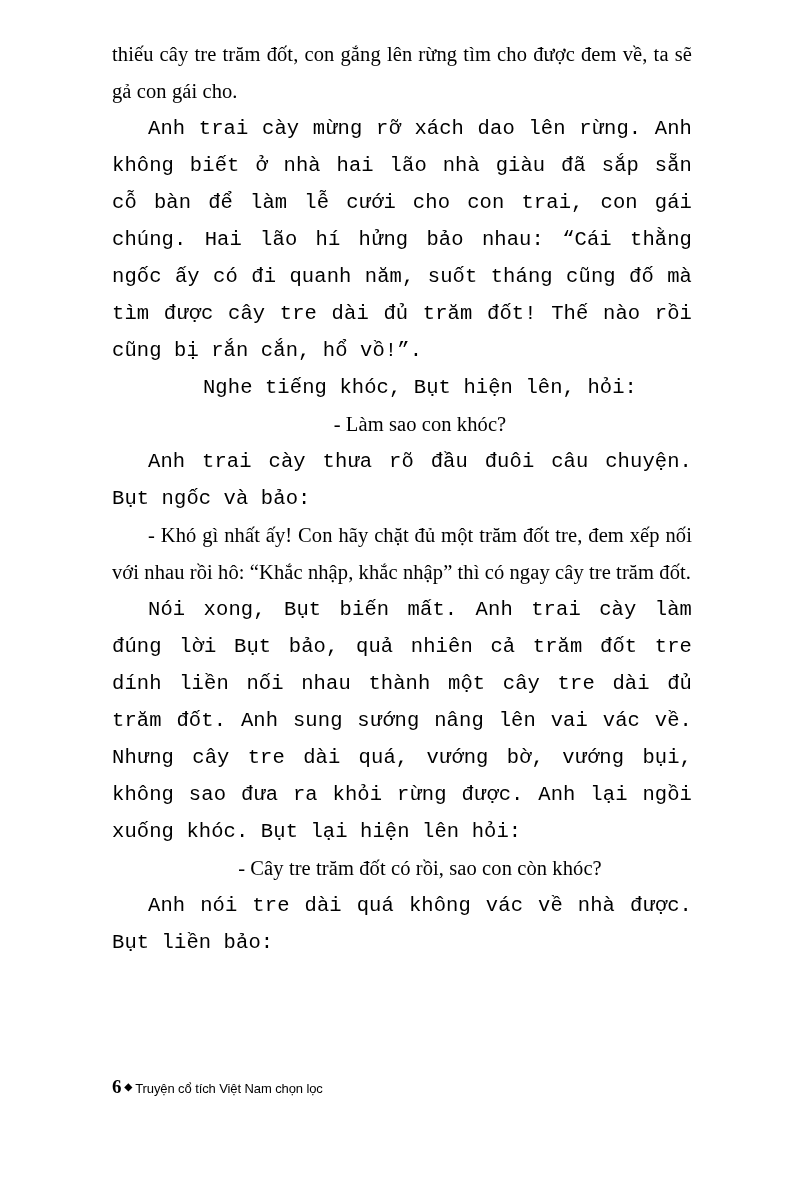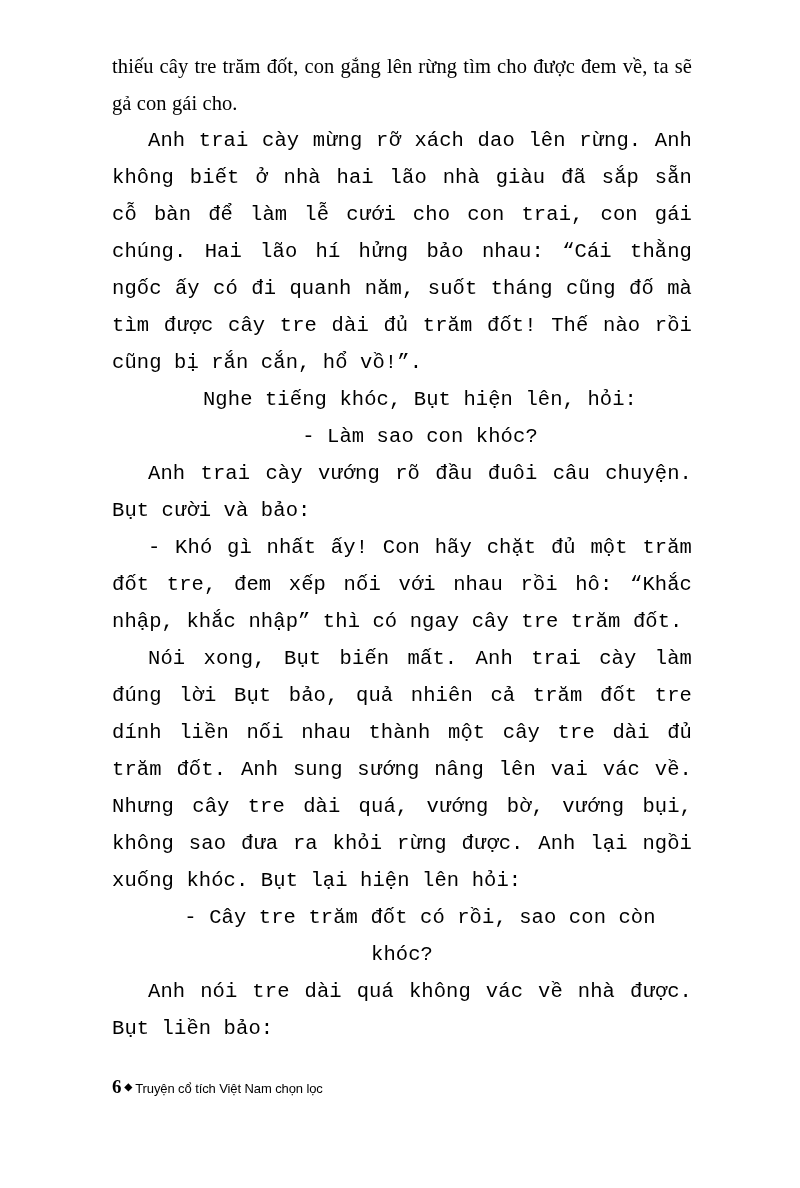--- a/index.html
+++ b/index.html
@@ -19,38 +19,37 @@
     position: absolute;
     left: 0;
     top: 0;
     width: 800px;
     height: 1188px;
     background: #ffffff;
   }
   .text-block {
     position: absolute;
     left: 112px;
-    top: 48px;
+    top: 36px;
     width: 580px;
   }
   p.para {
     margin: 0 0 0 0;
     font-size: 20.5px;
     line-height: 37px;
     text-align: justify;
     text-justify: inter-word;
     letter-spacing: 0.1px;
   }
   p.indent {
     text-indent: 36px;
     font-family: Liberation Mono, monospace;
   }
   p.dialog {
     text-indent: 36px;
-    font-family: Liberation Mono, monospace;
   }
   p.last-line-left {
     text-align: center;
   }
   .footer {
     position: absolute;
     left: 112px;
     top: 1076px;
     width: 580px;
     font-family: "Liberation Sans", sans-serif;
@@ -82,21 +81,21 @@
 </head>
 <body>
 
 <div class="page">
 
   <div class="text-block">
     <p class="para">thiếu cây tre trăm đốt, con gắng lên rừng tìm cho được đem về, ta sẽ gả con gái cho.</p>
     <p class="para indent">Anh trai cày mừng rỡ xách dao lên rừng. Anh không biết ở nhà hai lão nhà giàu đã sắp sẵn cỗ bàn để làm lễ cưới cho con trai, con gái chúng. Hai lão hí hửng bảo nhau: “Cái thằng ngốc ấy có đi quanh năm, suốt tháng cũng đố mà tìm được cây tre dài đủ trăm đốt! Thế nào rồi cũng bị rắn cắn, hổ vồ!”.</p>
     <p class="para indent last-line-left">Nghe tiếng khóc, Bụt hiện lên, hỏi:</p>
     <p class="para dialog last-line-left">- Làm sao con khóc?</p>
-    <p class="para indent">Anh trai cày vướng rõ đầu đuôi câu chuyện. Bụt cười và bảo:</p>
+    <p class="para indent">Anh trai cày thưa rõ đầu đuôi câu chuyện. Bụt ngốc và bảo:</p>
     <p class="para dialog">- Khó gì nhất ấy! Con hãy chặt đủ một trăm đốt tre, đem xếp nối với nhau rồi hô: “Khắc nhập, khắc nhập” thì có ngay cây tre trăm đốt.</p>
     <p class="para indent">Nói xong, Bụt biến mất. Anh trai cày làm đúng lời Bụt bảo, quả nhiên cả trăm đốt tre dính liền nối nhau thành một cây tre dài đủ trăm đốt. Anh sung sướng nâng lên vai vác về. Nhưng cây tre dài quá, vướng bờ, vướng bụi, không sao đưa ra khỏi rừng được. Anh lại ngồi xuống khóc. Bụt lại hiện lên hỏi:</p>
     <p class="para dialog last-line-left">- Cây tre trăm đốt có rồi, sao con còn khóc?</p>
     <p class="para indent">Anh nói tre dài quá không vác về nhà được. Bụt liền bảo:</p>
   </div>
 
   <div class="footer">
     <span class="page-num">6</span>
     <span class="diamond">◆</span>
     <span class="footer-title">Truyện cổ tích Việt Nam chọn lọc</span>

